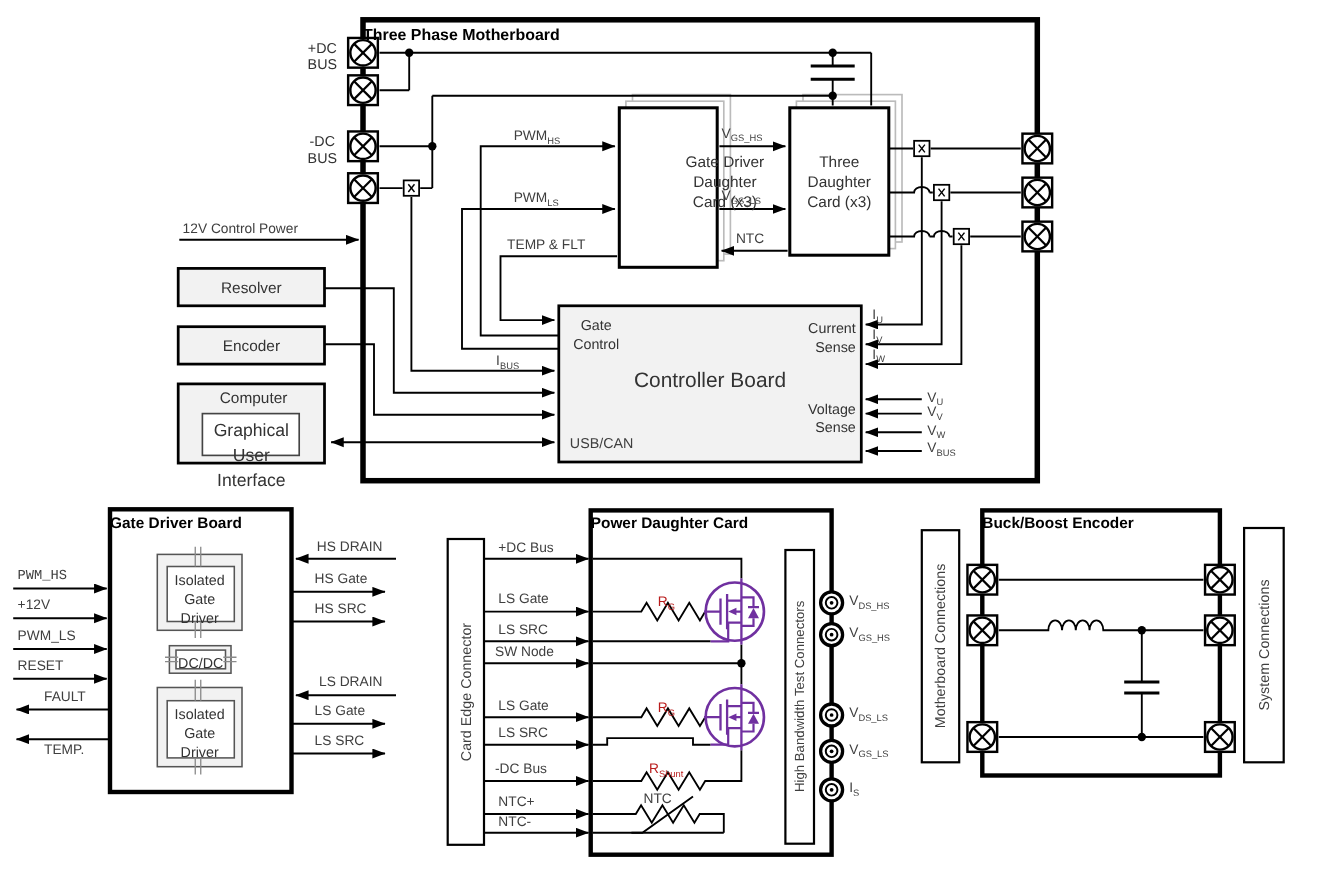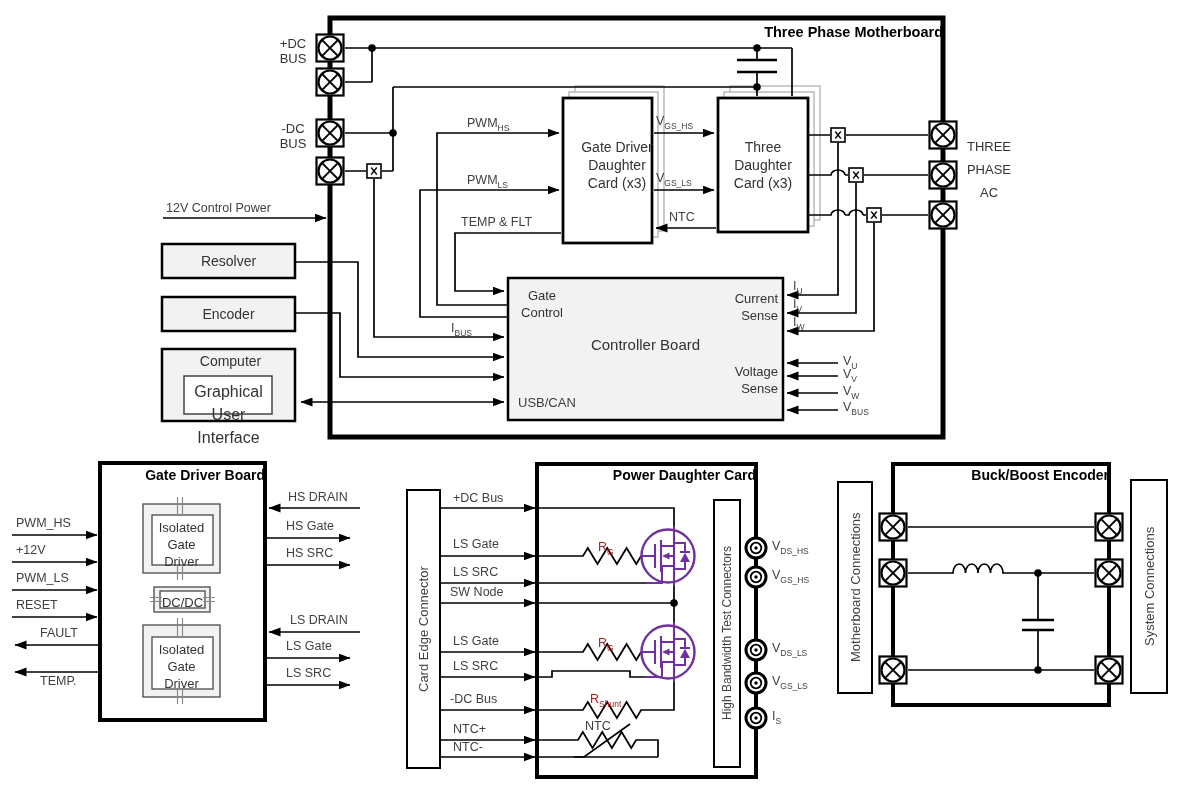--- a/index.html
+++ b/index.html
@@ -4,25 +4,25 @@
 <style>
   html,body{margin:0;padding:0;background:#fff;}
   .stage{position:relative;width:1200px;height:798px;background:#fff;overflow:hidden;
          font-family:"Liberation Sans",sans-serif;}
   svg{position:absolute;left:0;top:0;}
   .lb{position:absolute;font:12.5px "Liberation Sans",sans-serif;color:#3f3f3f;white-space:nowrap;}
   .lb sub{font-size:8.5px;}
   .gray{color:#b91c1c;}
   .bx{position:absolute;font-family:"Liberation Sans",sans-serif;color:#333;text-align:center;}
   .bx span{display:block;}
-  .ttl{position:absolute;font:bold 14.5px "Liberation Sans",sans-serif;color:#000;text-align:right;white-space:nowrap;}
+  .ttl{position:absolute;font:bold 14.5px "Liberation Sans",sans-serif;color:#000;text-align:left;white-space:nowrap;}
   .vt{position:absolute;display:flex;align-items:center;justify-content:center;
       writing-mode:vertical-rl;transform:rotate(180deg);
       font:13px "Liberation Sans",sans-serif;color:#3f3f3f;white-space:nowrap;}
-  .f13{font-size:13px;} .f14{font-size:14px;} .f15{font-size:15px;} .f11{font-size:16px;} .f115{font-size:13px;line-height:1.32;} .f12{font-size:12px;}
+  .f13{font-size:13px;} .f14{font-size:14px;} .f15{font-size:19px;} .f11{font-size:16px;} .f115{font-size:13px;line-height:1.32;} .f12{font-size:12px;}
   .lh13{line-height:1.3;}
   .rt{text-align:right;}
 </style>
 </head>
 <body>
 
 <div class="stage">
 
 <svg width="1200" height="798" viewBox="0 0 1200 798">
   <defs>
@@ -220,28 +220,27 @@
     <use href="#xconn" x="1094" y="512" width="30" height="30"></use>
     <use href="#xconn" x="1094" y="558" width="30" height="30"></use>
     <use href="#xconn" x="1094" y="655" width="30" height="30"></use>
   </g>
 </svg>
 
 <div class="ttl" style="left:330px;top:24px;width:613px;">Three Phase Motherboard</div>
 <div class="bx f13" style="left:274px;top:36px;width:38px;">+DC BUS</div>
 <div class="bx f13" style="left:274px;top:121px;width:38px;">-DC BUS</div>
 <span class="lb" style="left:166px;top:201px;">12V Control Power</span>
-<div class="bx f13" style="left:958px;top:136px;width:62px;line-height:1.75;">THREE PHASE AC</div>
 
 <div class="bx f14" style="left:162px;top:253px;width:133px;">Resolver</div>
 <div class="bx f14" style="left:162px;top:306px;width:133px;">Encoder</div>
 <div class="bx f14" style="left:162px;top:353px;width:137px;">Computer</div>
 <div class="bx f11" style="left:187px;top:380px;width:83px;line-height:1.45;">Graphical User Interface</div>
 
-<div class="bx f14 lh13" style="left:555px;top:138px;width:96px;padding-left:14px;">
+<div class="bx f14 lh13" style="left:597px;top:138px;width:96px;padding-left:14px;">
   <span>Gate Driver</span>
   <span>Daughter</span>
   <span>Card (x3)</span>
 </div>
 <div class="bx f14 lh13" style="left:719px;top:138px;width:88px;">
   <span>Three</span>
   <span>Daughter</span>
   <span>Card (x3)</span>
 </div>
 
@@ -269,21 +268,21 @@
 <span class="lb" style="left:451px;top:321px;"><span>I</span><sub>BUS</sub></span>
 <span class="lb" style="left:793px;top:279px;"><span>I</span><sub>U</sub></span>
 <span class="lb" style="left:793px;top:297px;"><span>I</span><sub>V</sub></span>
 <span class="lb" style="left:793px;top:315px;"><span>I</span><sub>W</sub></span>
 <span class="lb" style="left:843px;top:354px;"><span>V</span><sub>U</sub></span>
 <span class="lb" style="left:843px;top:367px;"><span>V</span><sub>V</sub></span>
 <span class="lb" style="left:843px;top:384px;"><span>V</span><sub>W</sub></span>
 <span class="lb" style="left:843px;top:400px;"><span>V</span><sub>BUS</sub></span>
 
 <div class="ttl" style="left:100px;top:467px;width:165px;font-size:14px;">Gate Driver Board</div>
-<span class="lb" style="left:16px;top:516px;">PWM_HS</span>
+<span class="lb" style="left:16px;top:516px;font-family:Liberation Mono, monospace;">PWM_HS</span>
 <span class="lb" style="left:16px;top:543px;">+12V</span>
 <span class="lb" style="left:16px;top:571px;">PWM_LS</span>
 <span class="lb" style="left:16px;top:598px;">RESET</span>
 <span class="lb" style="left:40px;top:626px;">FAULT</span>
 <span class="lb" style="left:40px;top:653px;margin-top:21px;">TEMP.</span>
 <span class="lb" style="left:288px;top:490px;">HS DRAIN</span>
 <span class="lb" style="left:286px;top:519px;">HS Gate</span>
 <span class="lb" style="left:286px;top:546px;">HS SRC</span>
 <span class="lb" style="left:290px;top:613px;">LS DRAIN</span>
 <span class="lb" style="left:286px;top:639px;">LS Gate</span>

